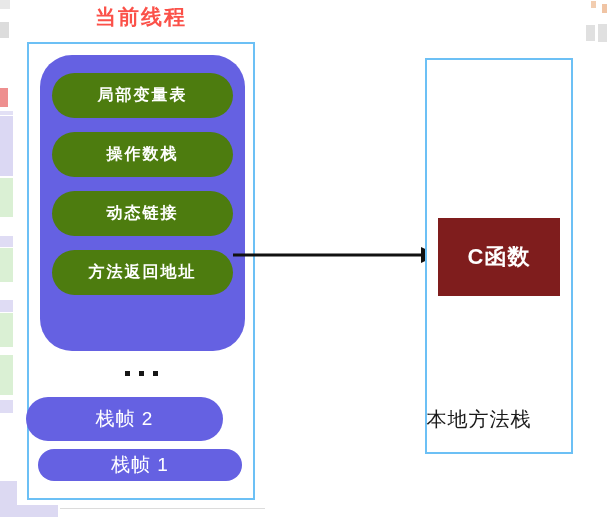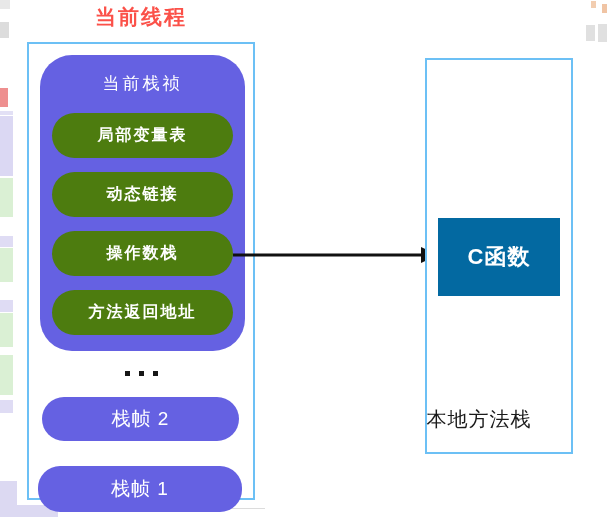--- a/index.html
+++ b/index.html
@@ -31,26 +31,26 @@
   .dots {
     position:absolute; left:27px; top:371px; width:228px;
     display:flex; justify-content:center; gap:9px;
   }
   .dot { width:5px; height:5px; background:#161616; }
   .stack-pill {
     position:absolute; background:#6561e2; border-radius:22px; color:#ffffff;
     font-size:19px; letter-spacing:1px;
     display:flex; align-items:center; justify-content:center;
   }
-  .stack-pill-2 { left:42px; top:397px; width:197px; height:44px; }
-  .stack-pill-1 { left:38px; top:466px; width:204px; height:46px; }
+  .stack-pill-2 { left:26px; top:397px; width:197px; height:44px; }
+  .stack-pill-1 { left:38px; top:449px; width:204px; height:32px; }
   .arrow-svg { position:absolute; left:233px; top:242px; width:205px; height:26px; }
   .c-box {
     position:absolute; left:438px; top:218px; width:122px; height:78px;
-    background:#0369a1; color:#ffffff; font-size:22px; font-weight:bold; letter-spacing:1px;
+    background:#7f1d1d; color:#ffffff; font-size:22px; font-weight:bold; letter-spacing:1px;
     display:flex; align-items:center; justify-content:center;
   }
   .native-label {
     position:absolute; left:405px; top:406px; width:148px; text-align:center;
     color:#1a1a1a; font-size:20px; letter-spacing:1px;
   }
   .watermark { position:absolute; left:436px; top:487px; color:#9a9a9a; font-size:16px; }
   .art { position:absolute; }
 </style>
 </head>
@@ -76,24 +76,23 @@
   <div class="art" style="left:591px;top:1px;width:5px;height:7px;background:#f2cdb0;"></div>
   <div class="art" style="left:602px;top:4px;width:5px;height:9px;background:#f0c4a4;"></div>
   <div class="art" style="left:586px;top:25px;width:9px;height:16px;background:#e0e0e0;"></div>
   <div class="art" style="left:598px;top:24px;width:9px;height:18px;background:#e0e0e0;"></div>
 
   <div class="diagram-title">当前线程</div>
 
   <div class="outline-box left-box"></div>
 
   <div class="frame-container">
-    <div class="frame-header">当前栈祯</div>
     <div class="pill first">局部变量表</div>
+    <div class="pill">操作数栈</div>
     <div class="pill">动态链接</div>
-    <div class="pill">操作数栈</div>
     <div class="pill">方法返回地址</div>
   </div>
 
   <div class="dots" aria-label="...">
     <span class="dot"></span>
     <span class="dot"></span>
     <span class="dot"></span>
   </div>
 
   <div class="stack-pill stack-pill-2">栈帧 2</div>

